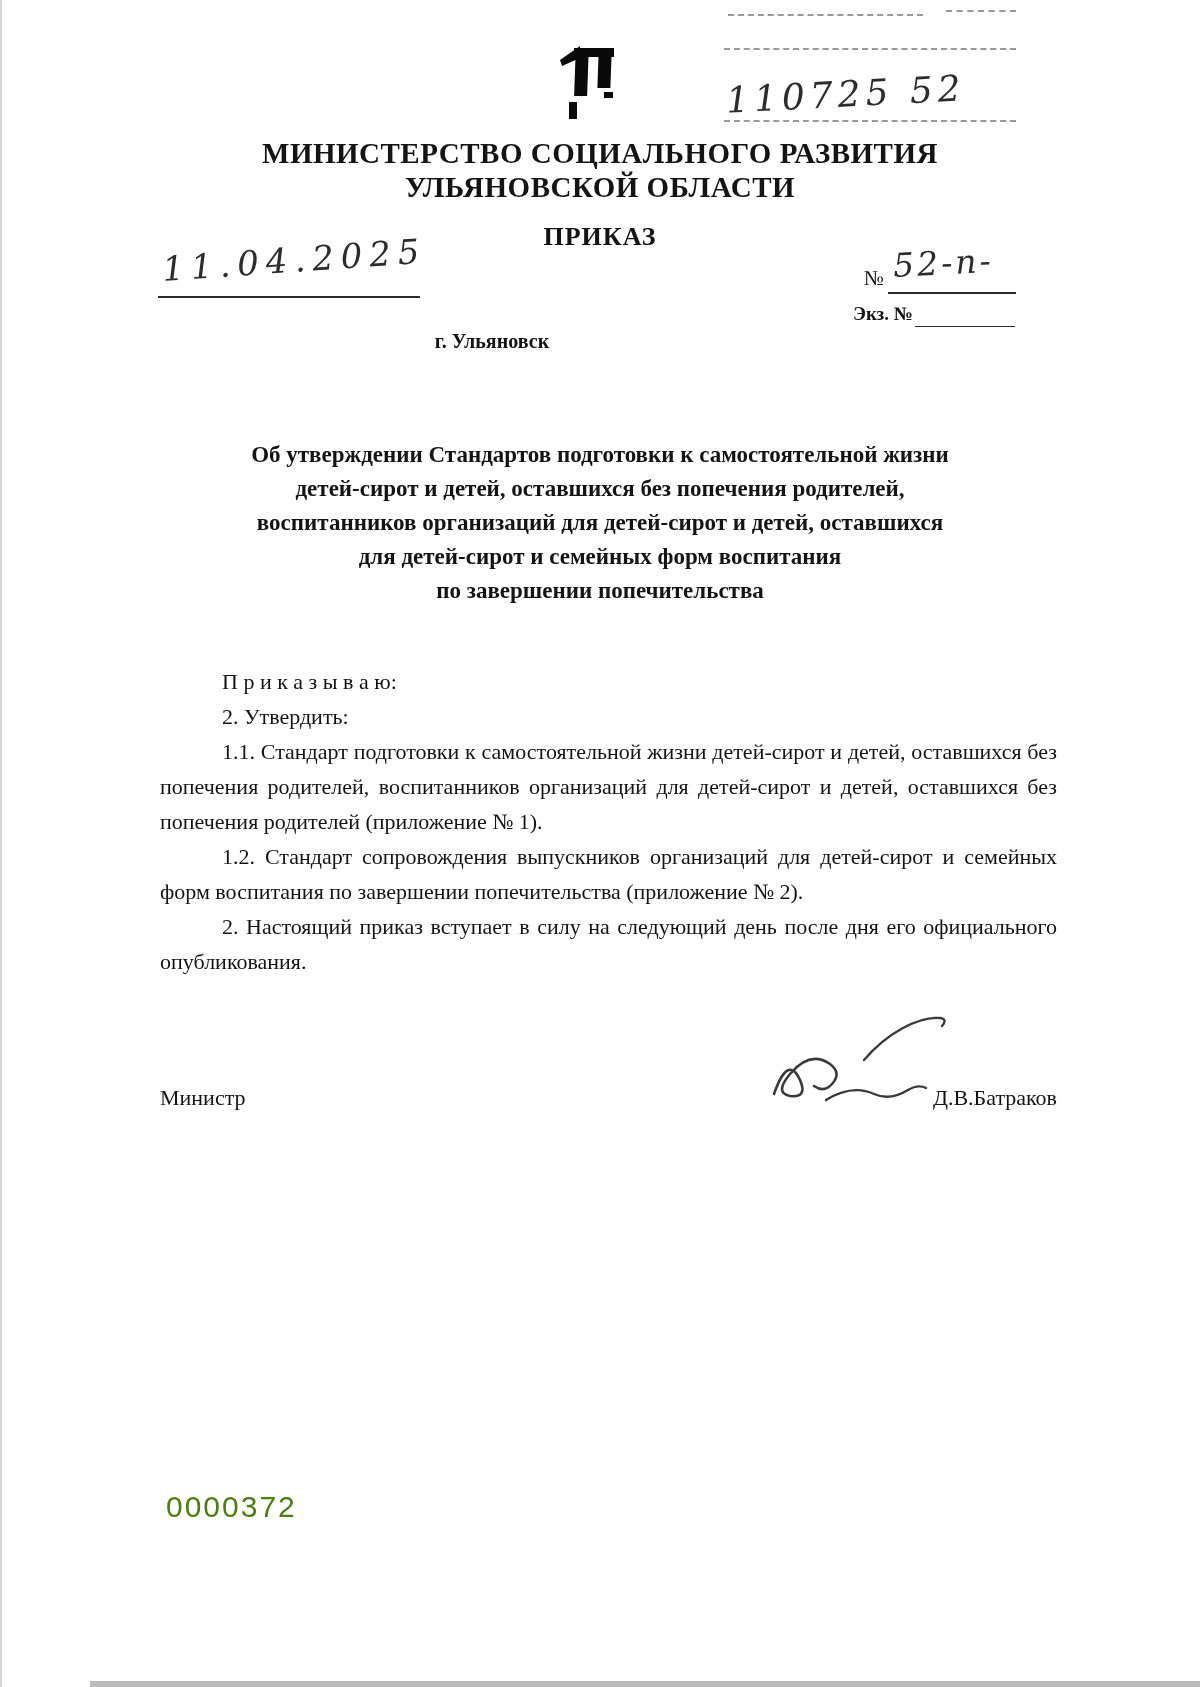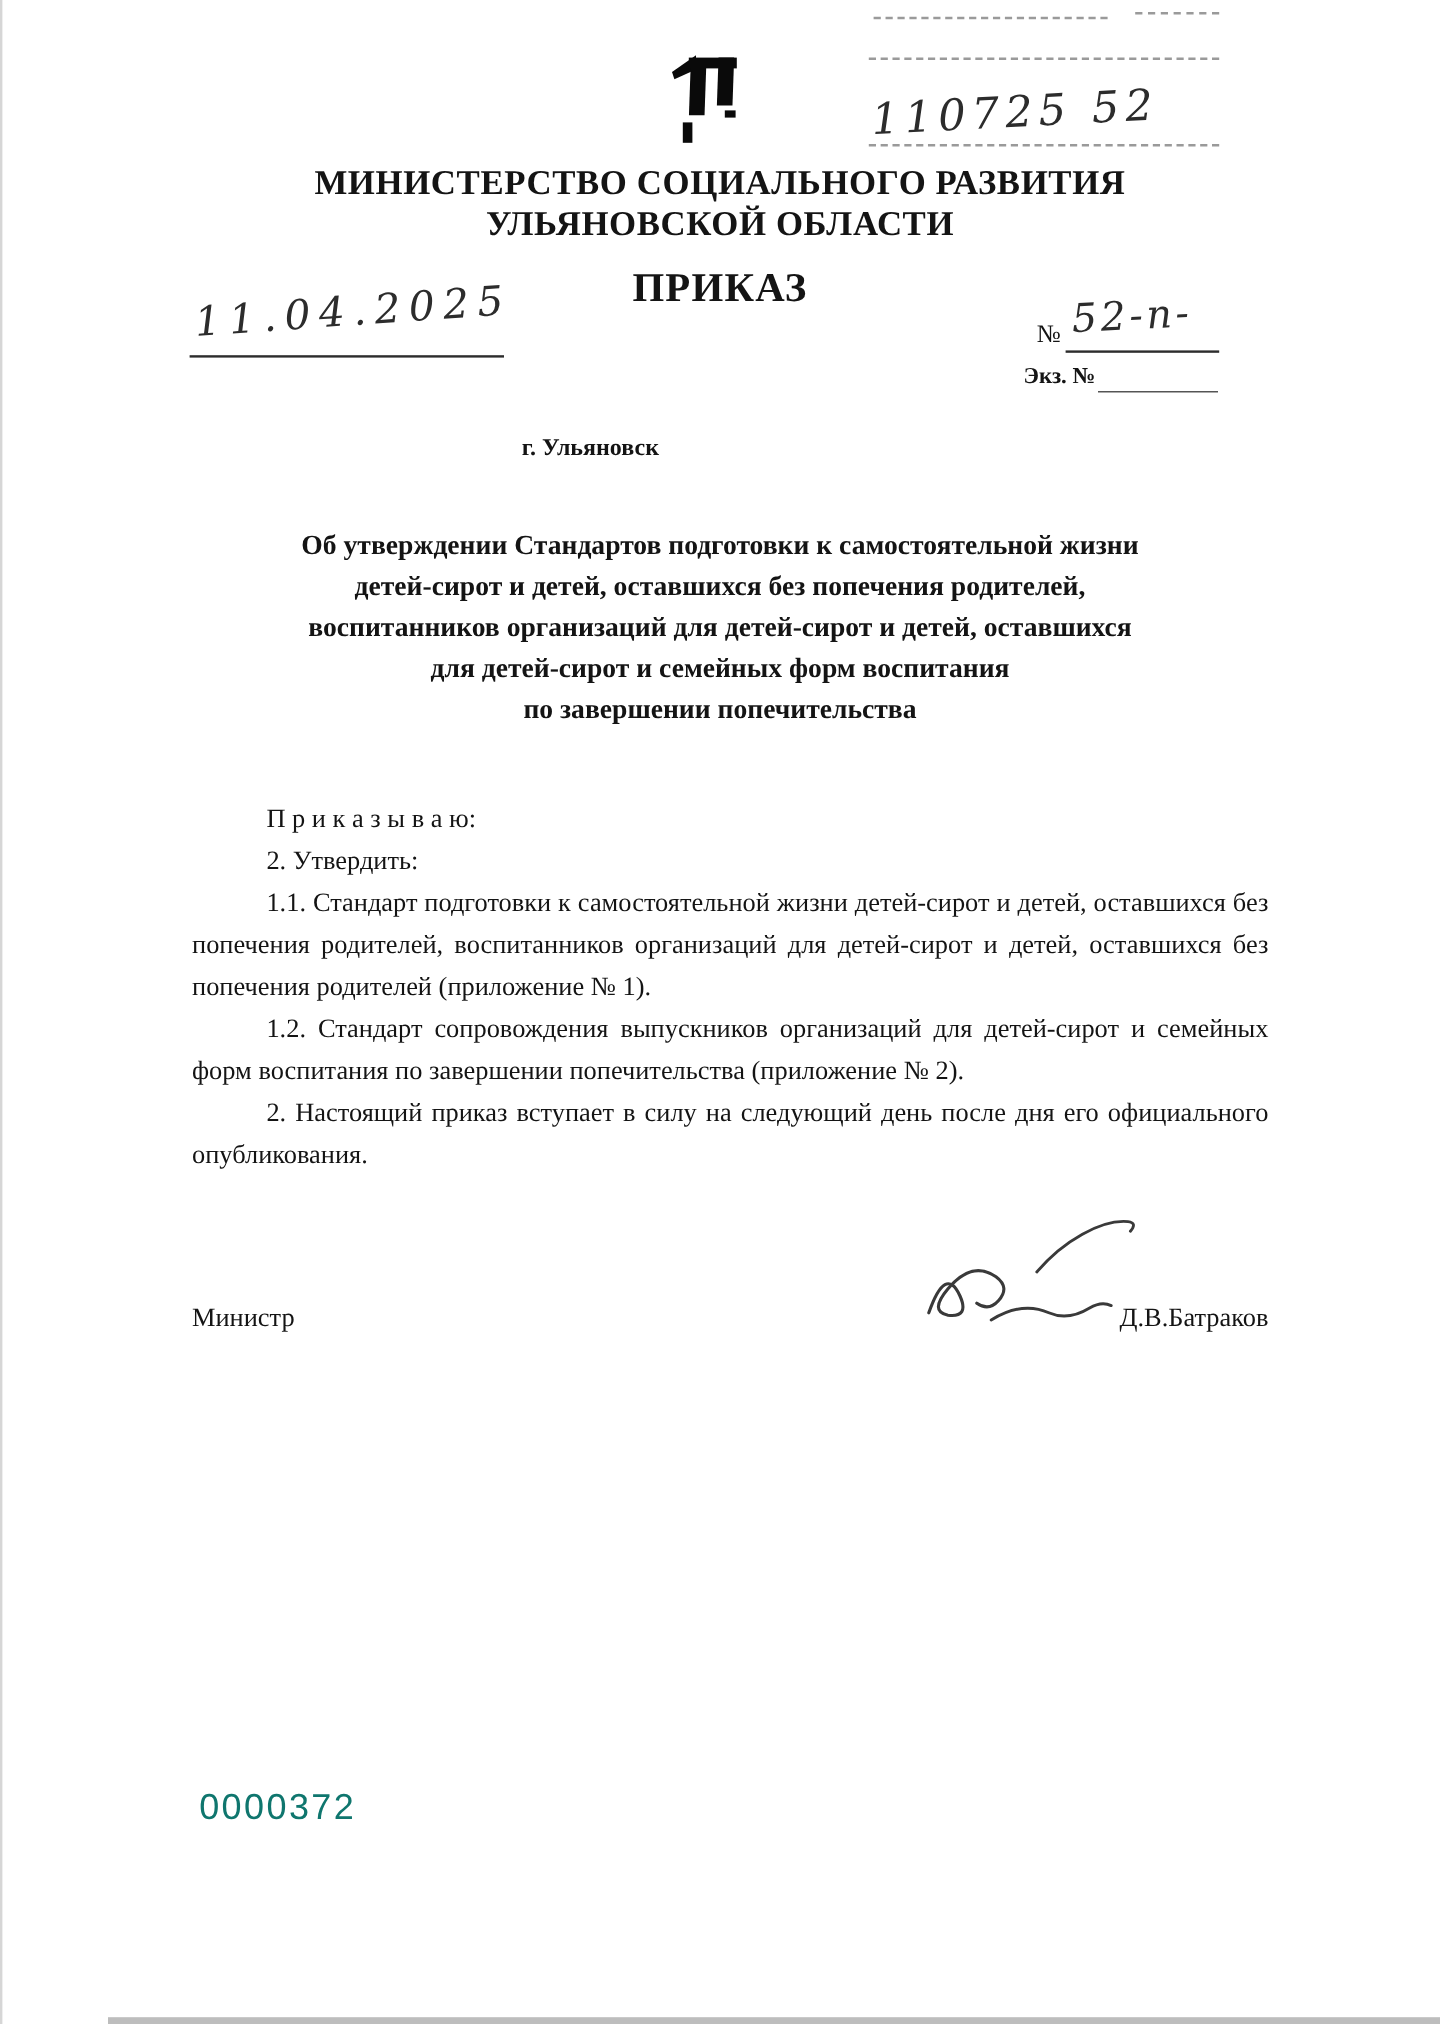--- a/index.html
+++ b/index.html
@@ -29,21 +29,21 @@
     white-space:nowrap;
   }
 
   .org-name{
     position:absolute;left:0;top:136px;width:1200px;
     text-align:center;font-weight:bold;font-size:29px;line-height:34px;
     letter-spacing:.5px;
   }
   .doc-type{
     position:absolute;left:0;top:222px;width:1200px;
-    text-align:center;font-weight:bold;font-size:34px;letter-spacing:1px;
+    text-align:center;font-weight:bold;font-size:26px;letter-spacing:1px;
   }
 
   .date-hand{
     position:absolute;left:162px;top:240px;width:260px;
     font-family:"DejaVu Serif", serif;font-style:italic;
     font-size:34px;color:#2c2c2c;letter-spacing:7px;
     transform:rotate(-4deg);white-space:nowrap;
   }
   .date-line{position:absolute;left:158px;top:296px;width:262px;border-top:2px solid #2c2c2c;}
 
@@ -54,21 +54,21 @@
     font-size:33px;color:#2c2c2c;letter-spacing:3px;
     transform:rotate(-3deg);white-space:nowrap;
   }
   .number-line{position:absolute;left:888px;top:292px;width:128px;border-top:2px solid #2c2c2c;}
 
   .copy-label{position:absolute;left:853px;top:303px;font-size:19px;font-weight:bold;}
   .copy-line{position:absolute;left:915px;top:326px;width:100px;border-top:1.5px solid #2c2c2c;}
 
   .city{
     position:absolute;left:0;top:330px;width:984px;
-    text-align:center;font-weight:bold;font-size:20px;margin-top:32px;
+    text-align:center;font-weight:bold;font-size:20px;
   }
 
   .title{
     position:absolute;left:120px;top:438px;width:960px;
     text-align:center;font-weight:bold;font-size:23px;line-height:34px;
   }
   .title span{display:block;}
 
   .body-text{
     position:absolute;left:160px;top:664px;width:897px;
@@ -83,21 +83,21 @@
     position:absolute;left:160px;top:1085px;width:897px;
     display:flex;justify-content:space-between;
     font-size:22px;
     text-align:right;
   }
   .sig-scribble{position:absolute;left:768px;top:1008px;width:185px;height:105px;}
 
   .barcode-number{
     position:absolute;left:166px;top:1490px;
     font-family:"Liberation Sans", sans-serif;
-    font-size:30px;letter-spacing:2px;color:#0f766e;
+    font-size:30px;letter-spacing:2px;color:#4d7c0f;
   }
 </style>
 </head>
 <body>
 
 <div class="page">
 
   <div class="scan-edge-left"></div>
   <div class="scan-edge-bottom"></div>
 

